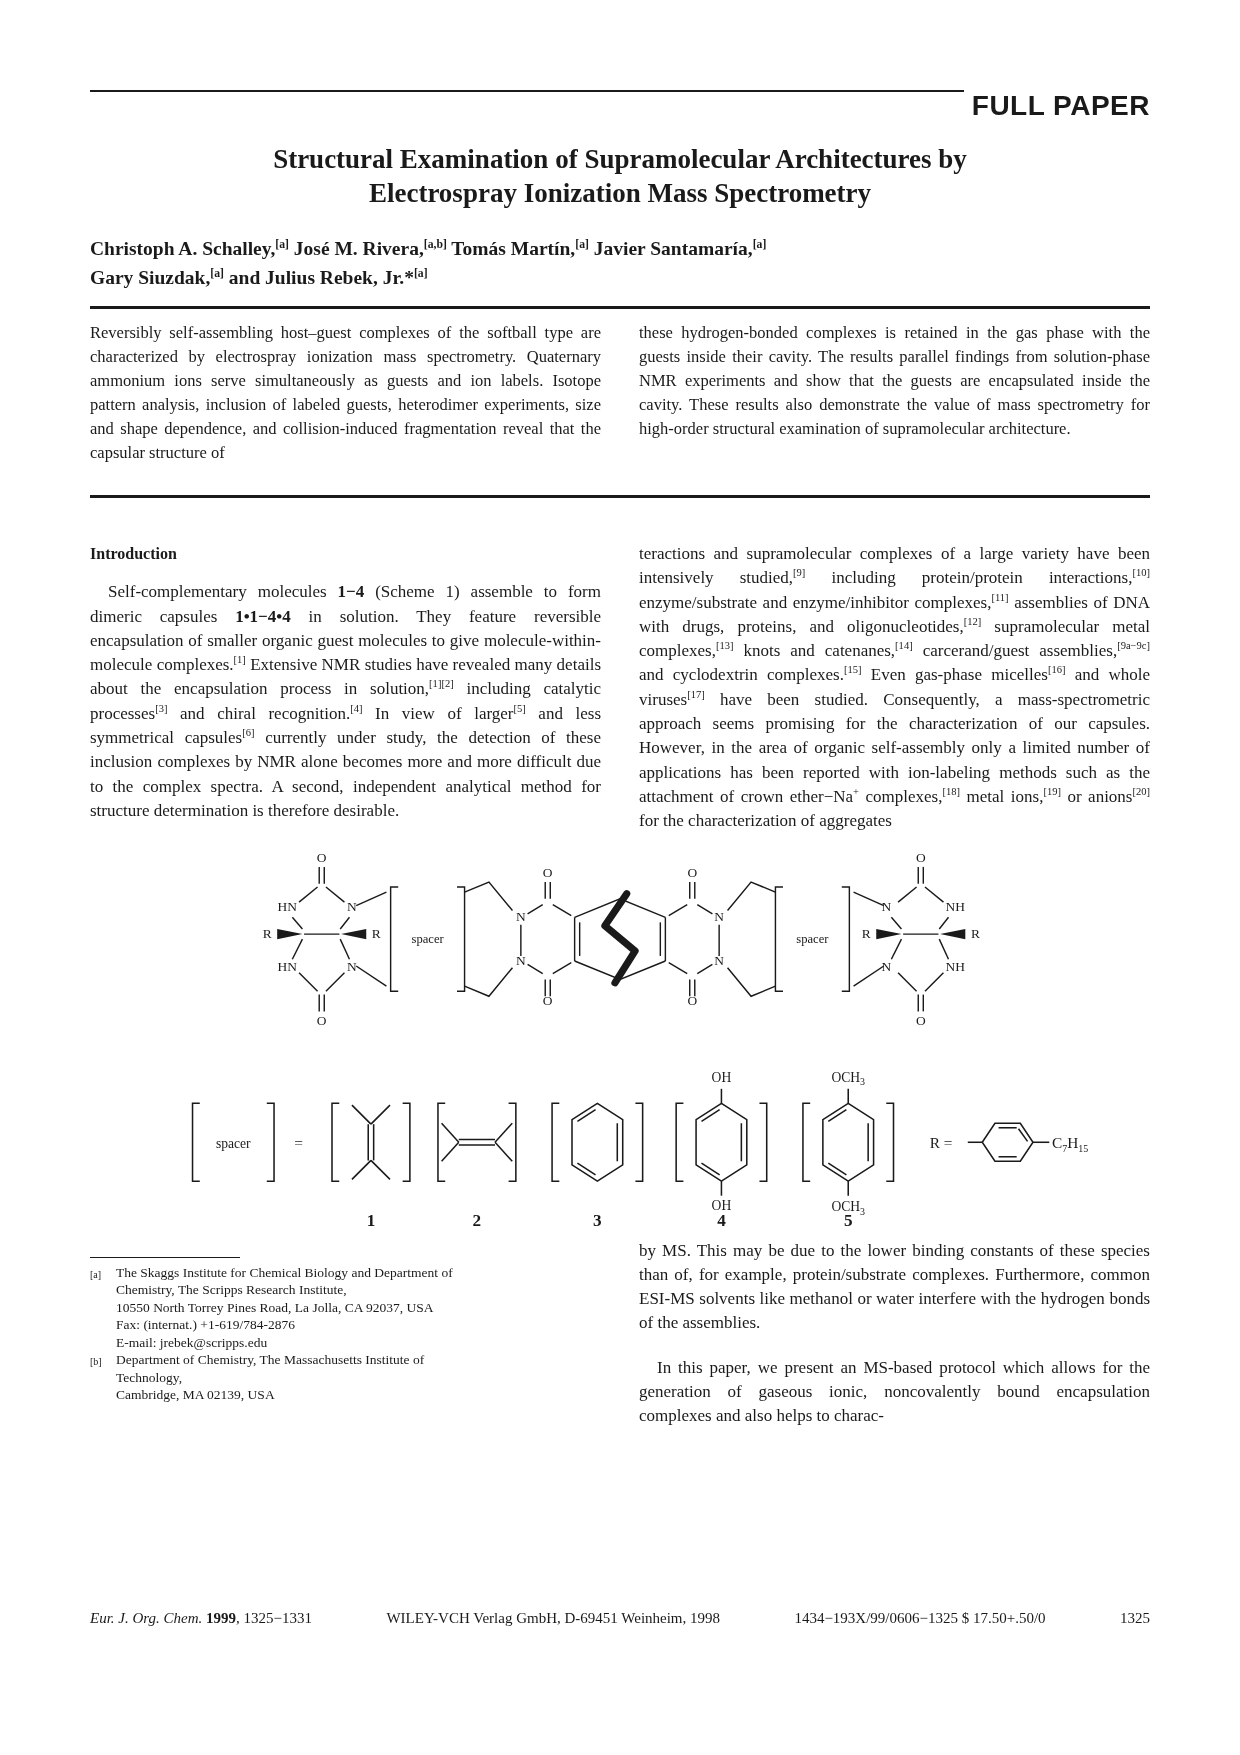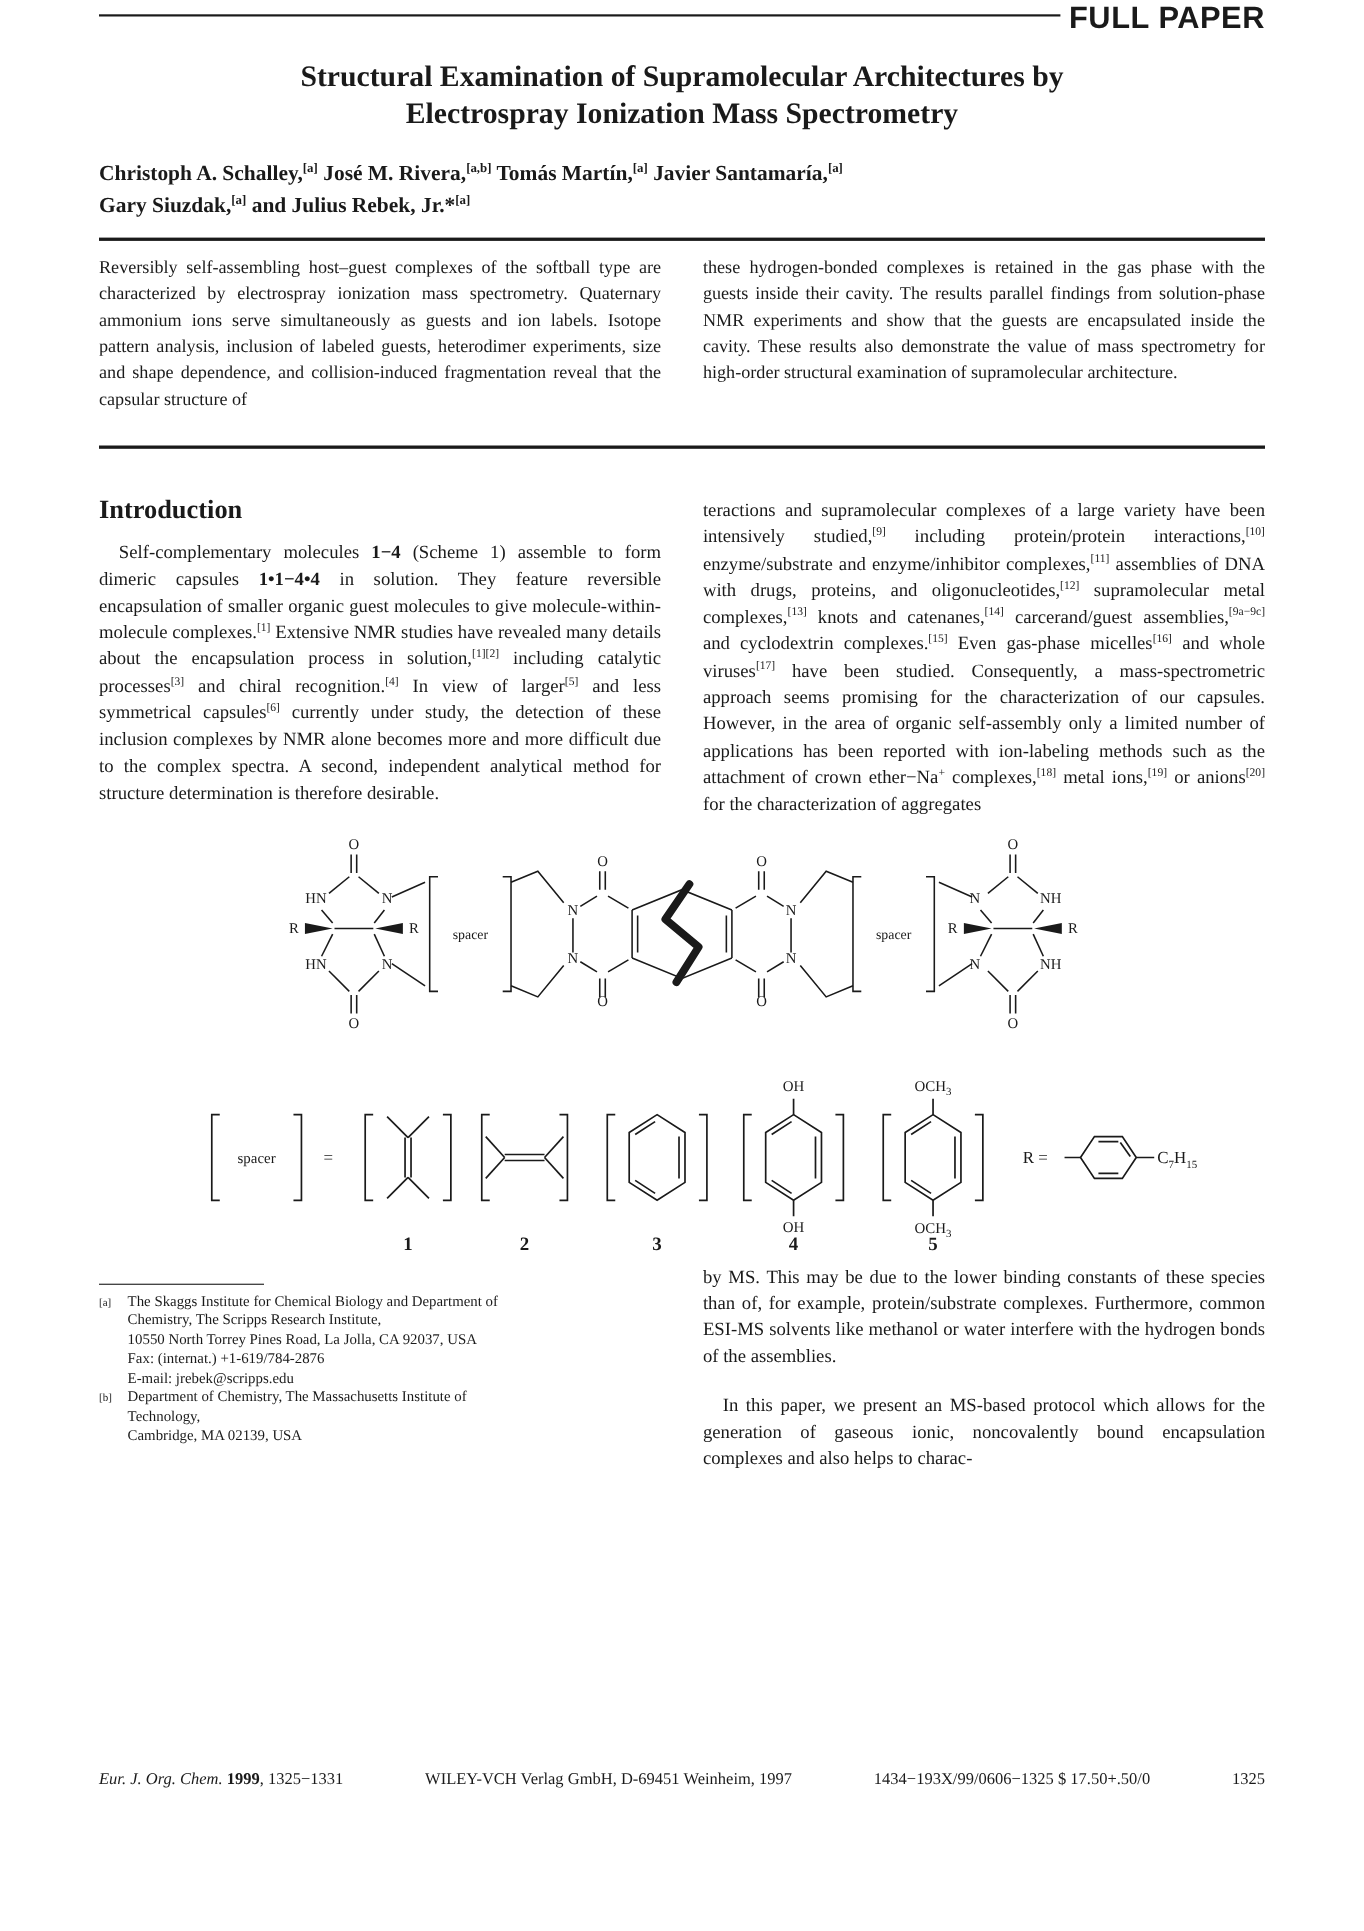--- a/index.html
+++ b/index.html
@@ -8,21 +8,21 @@
     width:1240px;height:1755px;
     margin:0 auto;
     background:#fff;
     color:#1a1a1a;
     font-family:"Liberation Serif", serif;
     box-sizing:border-box;
     padding:0 90px;
     overflow:hidden;
   }
   
-  .header-row{display:flex;align-items:center;}
+  .header-row{margin-top:90px;display:flex;align-items:flex-start;}
   .header-rule{flex:1;border-bottom:2.5px solid #1a1a1a;margin-bottom:5px;margin-right:8px;}
   .header-label{
     font-family:"Liberation Sans", sans-serif;
     font-weight:bold;font-size:28px;letter-spacing:.5px;white-space:nowrap;
   }
   
   .title{margin:20px 30px 0;text-align:center;font-weight:bold;font-size:27px;line-height:34px;}
   .authors{margin-top:24px;text-align:left;font-weight:bold;font-size:19.5px;line-height:29px;}
   .authors sup, .title sup{font-size:60%;}
   
@@ -30,21 +30,21 @@
   .keywords b{font-weight:bold;}
   .rule-thick{border:0;border-top:3px solid #1a1a1a;margin:0;}
   .r1{margin-top:14px;}
   .r2{margin-top:30px;}
   
   .cols{display:grid;grid-template-columns:1fr 1fr;column-gap:38px;}
   .abstract{margin-top:12px;font-size:16.5px;line-height:24px;text-align:justify;}
   .abstract p{margin:0;}
   .body-grid{margin-top:44px;font-size:17px;line-height:24.3px;text-align:justify;}
   .body-grid p{margin:0;}
-  .section-heading{font-size:24px;font-weight:bold;margin:0 0 14px 0;}
+  .section-heading{font-size:16px;font-weight:bold;margin:0 0 14px 0;}
   .ind{text-indent:18px;}
   sup{font-size:62%;line-height:0;}
   
   .scheme{margin-top:6px;text-align:center;}
   .scheme svg{display:block;margin:0 auto;}
   .scheme .s-bottom{margin-top:2px;}
   svg text{fill:#1a1a1a;font-family:"Liberation Serif", serif;}
   
   .below-grid{margin-top:6px;font-size:17px;line-height:24.3px;text-align:justify;}
   .below-grid p{margin:0;}
@@ -318,18 +318,18 @@
       </div>
     </div>
     <div>
       <p>by MS. This may be due to the lower binding constants of these species than of, for example, protein/substrate complexes. Furthermore, common ESI-MS solvents like methanol or water interfere with the hydrogen bonds of the assemblies.</p>
       <p class="ind p-gap">In this paper, we present an MS-based protocol which allows for the generation of gaseous ionic, noncovalently bound encapsulation complexes and also helps to charac-</p>
     </div>
   </div>
 
   <div class="footer">
     <span><i>Eur. J. Org. Chem.</i> <b>1999</b>, 1325−1331</span>
-    <span>WILEY-VCH Verlag GmbH, D-69451 Weinheim, 1997</span>
+    <span>WILEY-VCH Verlag GmbH, D-69451 Weinheim, 1998</span>
     <span>1434−193X/99/0606−1325 $ 17.50+.50/0</span>
     <span>1325</span>
   </div>
 
 </div>
 
 </body></html>

